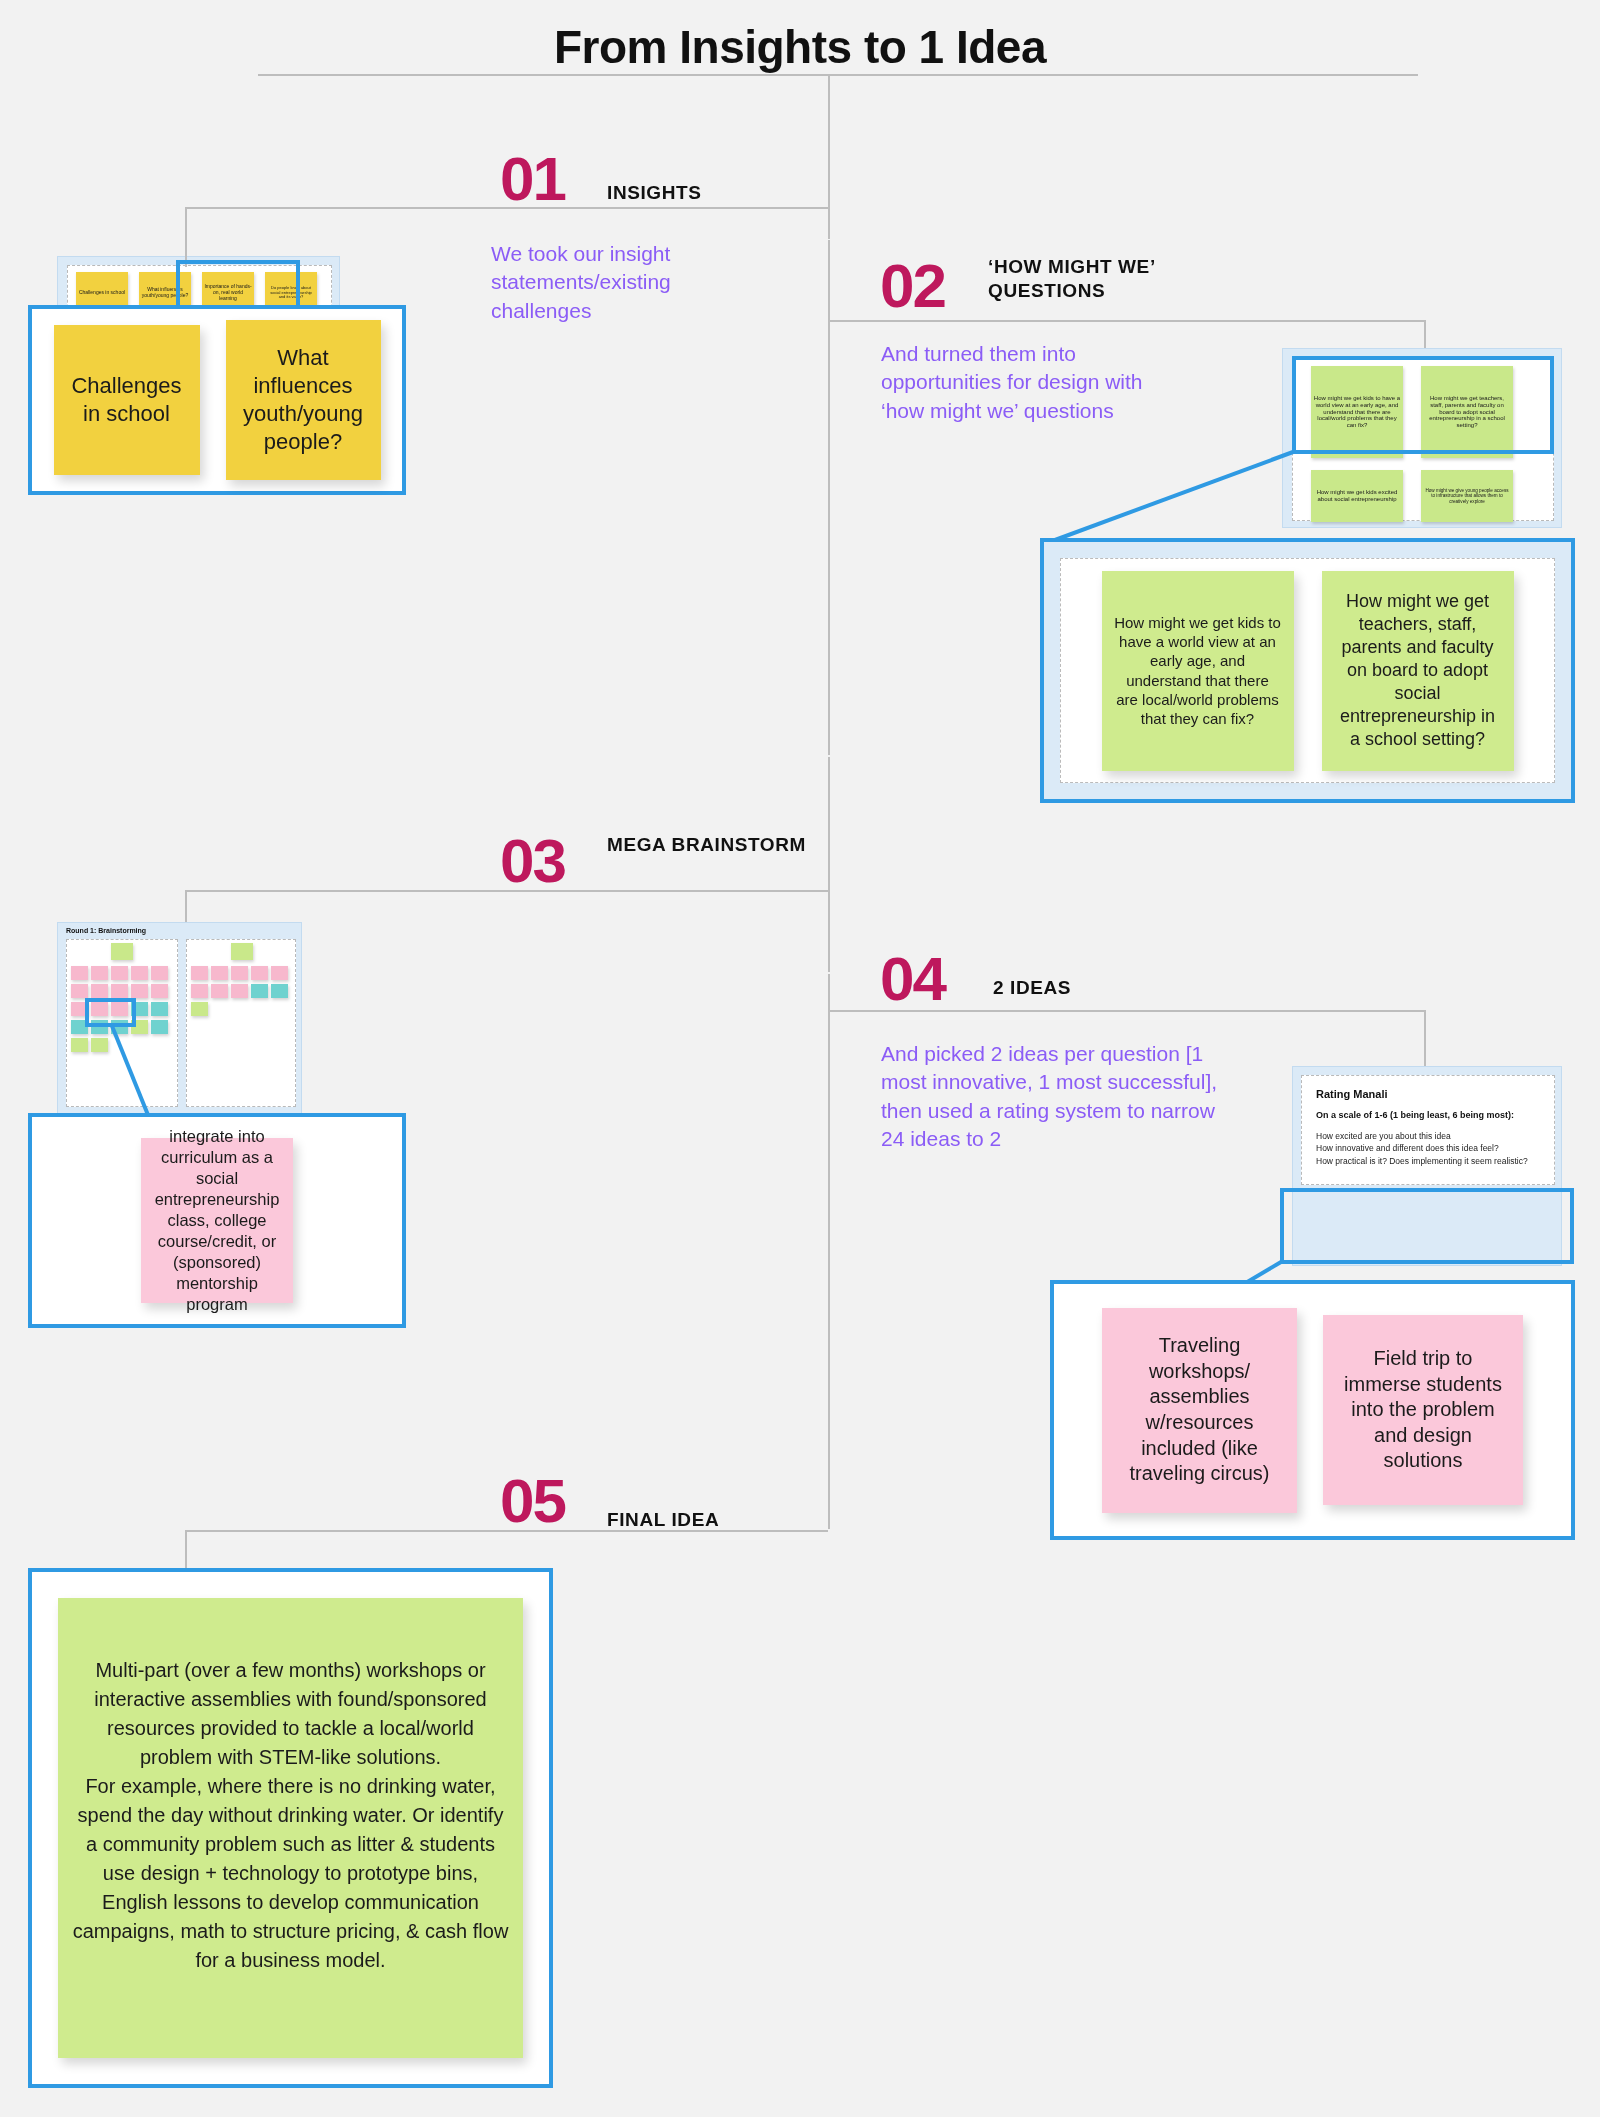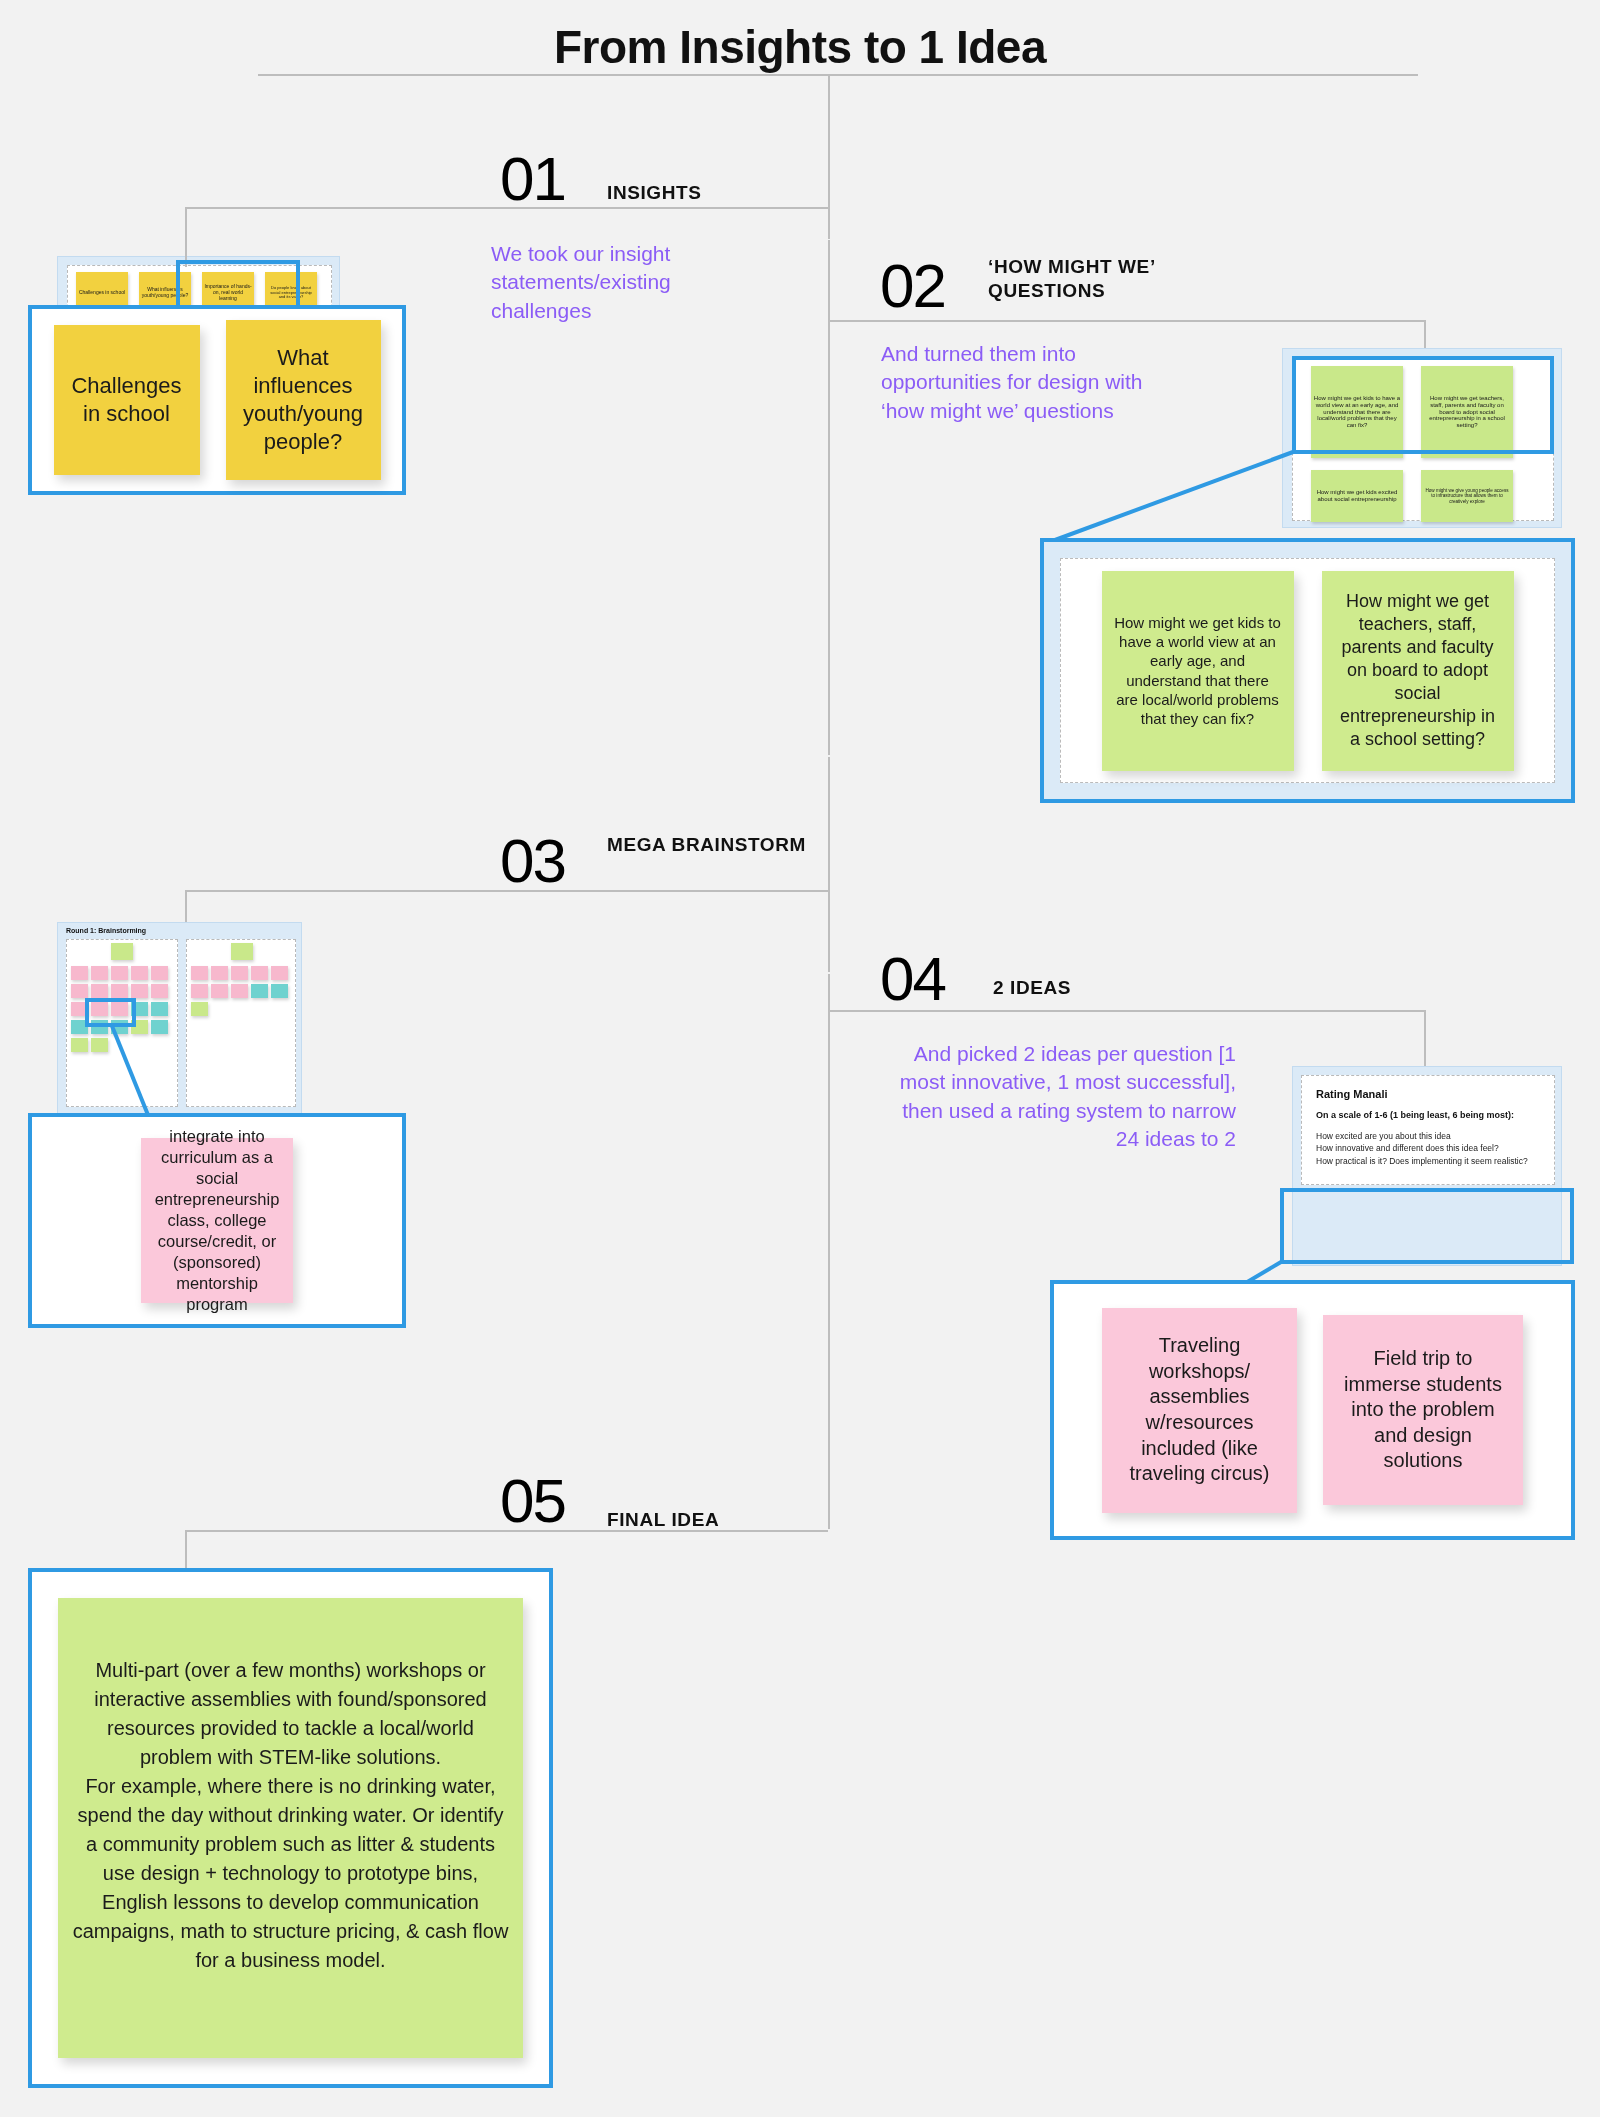--- a/index.html
+++ b/index.html
@@ -22,21 +22,21 @@
   }
 
   
   .rule { position:absolute; background:#bdbdbd; }
   .rule.h { height:2px; }
   .rule.v { width:2px; }
 
   
   .step-num {
     position:absolute;
-    font-size:62px; font-weight:normal; color:#000000;
+    font-size:62px; font-weight:bold; color:#be185d;
     letter-spacing:-2px; line-height:1;
   }
   .step-label {
     position:absolute;
     font-size:19px; font-weight:bold; letter-spacing:0.6px;
     color:#111; line-height:1.25;
   }
   .step-desc {
     position:absolute;
     font-size:21px; line-height:1.35; color:#8b5cf6;
@@ -241,21 +241,21 @@
     <line x1="112" y1="1026" x2="148" y2="1115" stroke="#2f9ae3" stroke-width="4"></line>
   </svg>
 
   <div class="callout" style="left:28px; top:1113px; width:378px; height:215px;">
     <div class="sticky pink" style="width:152px; height:165px; font-size:16.5px;">integrate into curriculum as a social entrepreneurship class, college course/credit, or (sponsored) mentorship program</div>
   </div>
 
   <div class="rule h" style="left:828px; top:1010px; width:598px;"></div>
   <div class="step-num" style="left:880px; top:948px;">04</div>
   <div class="step-label" style="left:993px; top:976px; width:200px;">2 IDEAS</div>
-  <div class="step-desc" style="left:881px; top:1040px; width:355px;text-align:right;">And picked 2 ideas per question [1 most innovative, 1 most successful], then used a rating system to narrow 24 ideas to 2</div>
+  <div class="step-desc" style="left:881px; top:1040px; width:355px;">And picked 2 ideas per question [1 most innovative, 1 most successful], then used a rating system to narrow 24 ideas to 2</div>
   <div class="rule v" style="left:1424px; top:1010px; height:58px;"></div>
 
   <div class="board" style="left:1292px; top:1066px; width:270px; height:200px;">
     <div class="rating-panel" style="left:8px; top:8px; width:254px; height:110px;">
       <div class="rating-title">Rating Manali</div>
       <div class="rating-sub">On a scale of 1-6 (1 being least, 6 being most):</div>
       <div class="rating-q">How excited are you about this idea</div>
       <div class="rating-q">How innovative and different does this idea feel?</div>
       <div class="rating-q">How practical is it? Does implementing it seem realistic?</div>
     </div>

